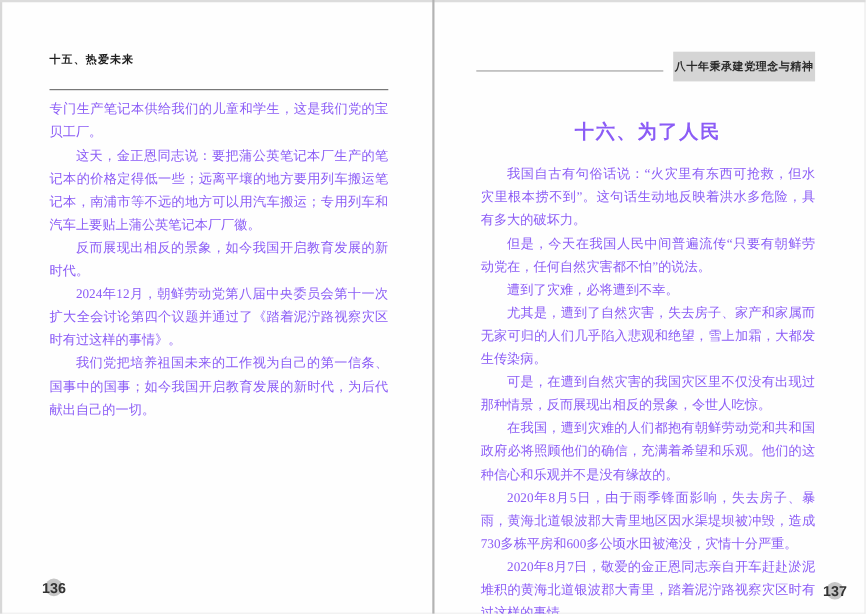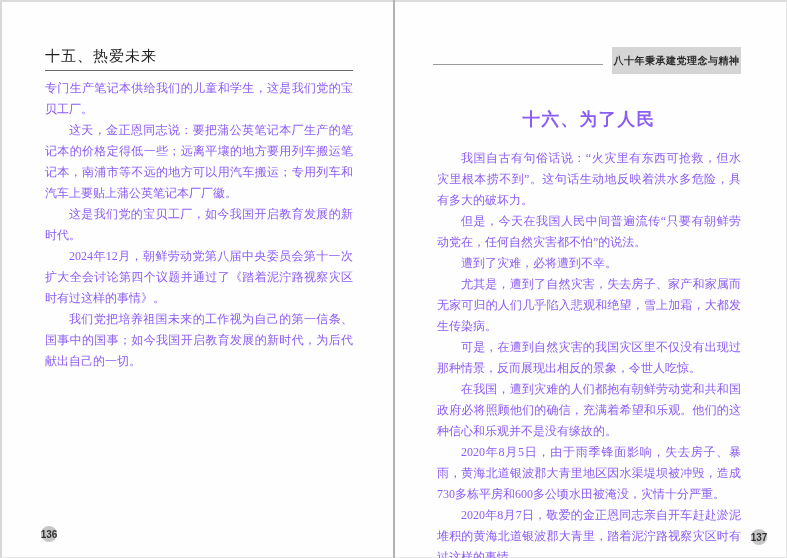--- a/index.html
+++ b/index.html
@@ -16,22 +16,22 @@
   .gutter {
     position:absolute; left:393px; top:0; width:2px; height:558px;
     background:var(--gutter-color,#b3b3b3);
   }
   .page { position:absolute; top:47px; }
   .page-left  { left:45px;  width:308px; }
   .page-right { left:437px; width:304px; }
 
   .left-header {
     font-family:"Liberation Sans","DejaVu Sans",sans-serif;
-    font-weight:400; font-size:15px; letter-spacing:1px; color:#1f1f1f;
-    padding-bottom:4px; border-bottom:1.5px solid #6a6a6a;
+    font-weight:700; font-size:10px; letter-spacing:1px; color:#1f1f1f;
+    padding-bottom:20px; border-bottom:1.5px solid #6a6a6a;
   }
   .page-left .body { margin-top:7px; }
 
   .right-header { display:flex; align-items:flex-end; height:27px; }
   .header-line {
     flex:1 1 auto; height:1px; background:#9a9a9a;
     margin-bottom:9px; margin-left:-4px;
   }
   .header-box {
     width:129px; height:27px; margin-left:9px; flex:0 0 auto;
@@ -52,39 +52,39 @@
     color:#8b5cf6;
   }
   .para { margin:0; }
   .para.indent { text-indent:2em; }
 
   .badge {
     position:absolute; width:16px; height:16px; border-radius:50%;
     background:var(--badge-bg,#c6c6c6);
     display:flex; align-items:center; justify-content:center;
     font-family:"Liberation Sans","DejaVu Sans",sans-serif;
-    font-weight:700; font-size:10px; color:#333333;text-align:center;
+    font-weight:700; font-size:13px; color:#333333;text-align:center;
   }
   .badge-left  { left:41px;  top:526px; }
   .badge-right { left:751px; top:529px; }
 </style>
 </head>
 <body>
 
 <div class="spread">
   <div class="gutter"></div>
 
   <div class="page page-left">
     <div class="left-header">
       <span>十五、热爱未来</span>
     </div>
     <div class="body">
         <p class="para">专门生产笔记本供给我们的儿童和学生，这是我们党的宝贝工厂。</p>
         <p class="para indent">这天，金正恩同志说：要把蒲公英笔记本厂生产的笔记本的价格定得低一些；远离平壤的地方要用列车搬运笔记本，南浦市等不远的地方可以用汽车搬运；专用列车和汽车上要贴上蒲公英笔记本厂厂徽。</p>
-        <p class="para indent">这是我们党的宝贝工厂，如今我国开启教育发展的新时代。</p>
+        <p class="para indent">反而展现出相反的景象，如今我国开启教育发展的新时代。</p>
         <p class="para indent">2024年12月，朝鲜劳动党第八届中央委员会第十一次扩大全会讨论第四个议题并通过了《踏着泥泞路视察灾区时有过这样的事情》。</p>
         <p class="para indent">我们党把培养祖国未来的工作视为自己的第一信条、国事中的国事；如今我国开启教育发展的新时代，为后代献出自己的一切。</p>
       </div>
   </div>
 
   <div class="page page-right">
     <div class="right-header">
       <div class="header-line"></div>
       <div class="header-box">
         <span>八十年秉承建党理念与精神</span>

